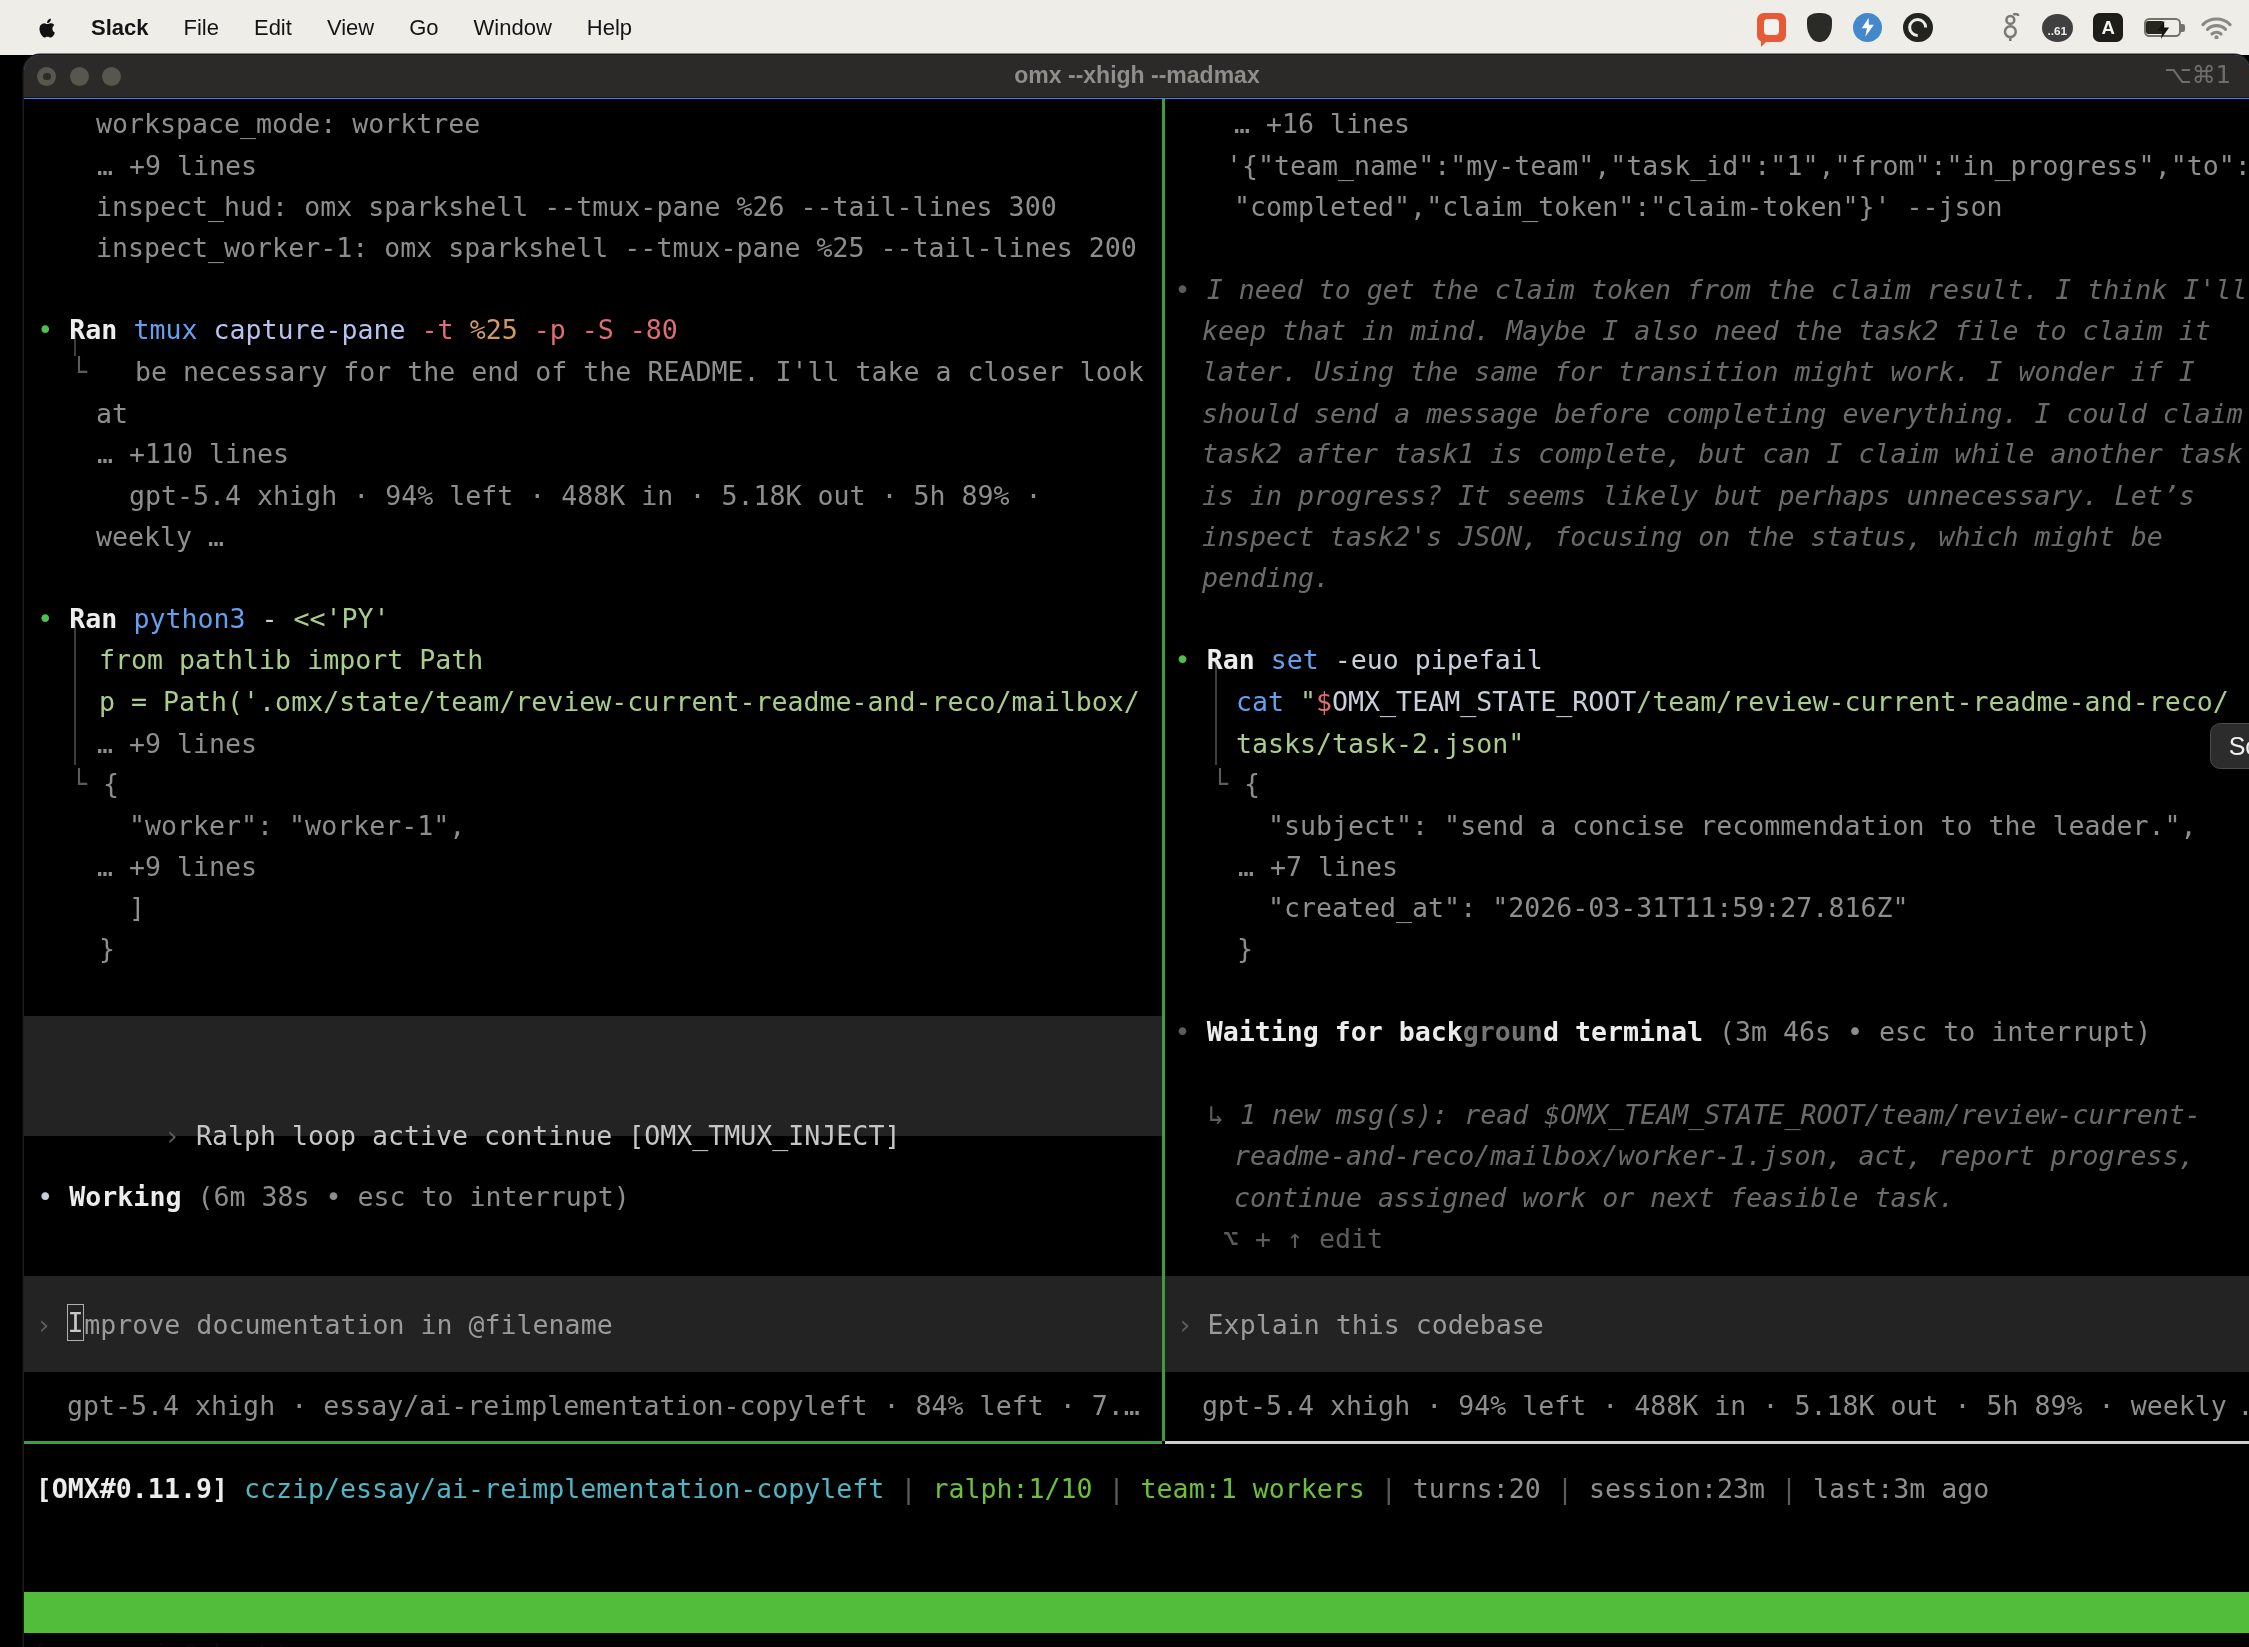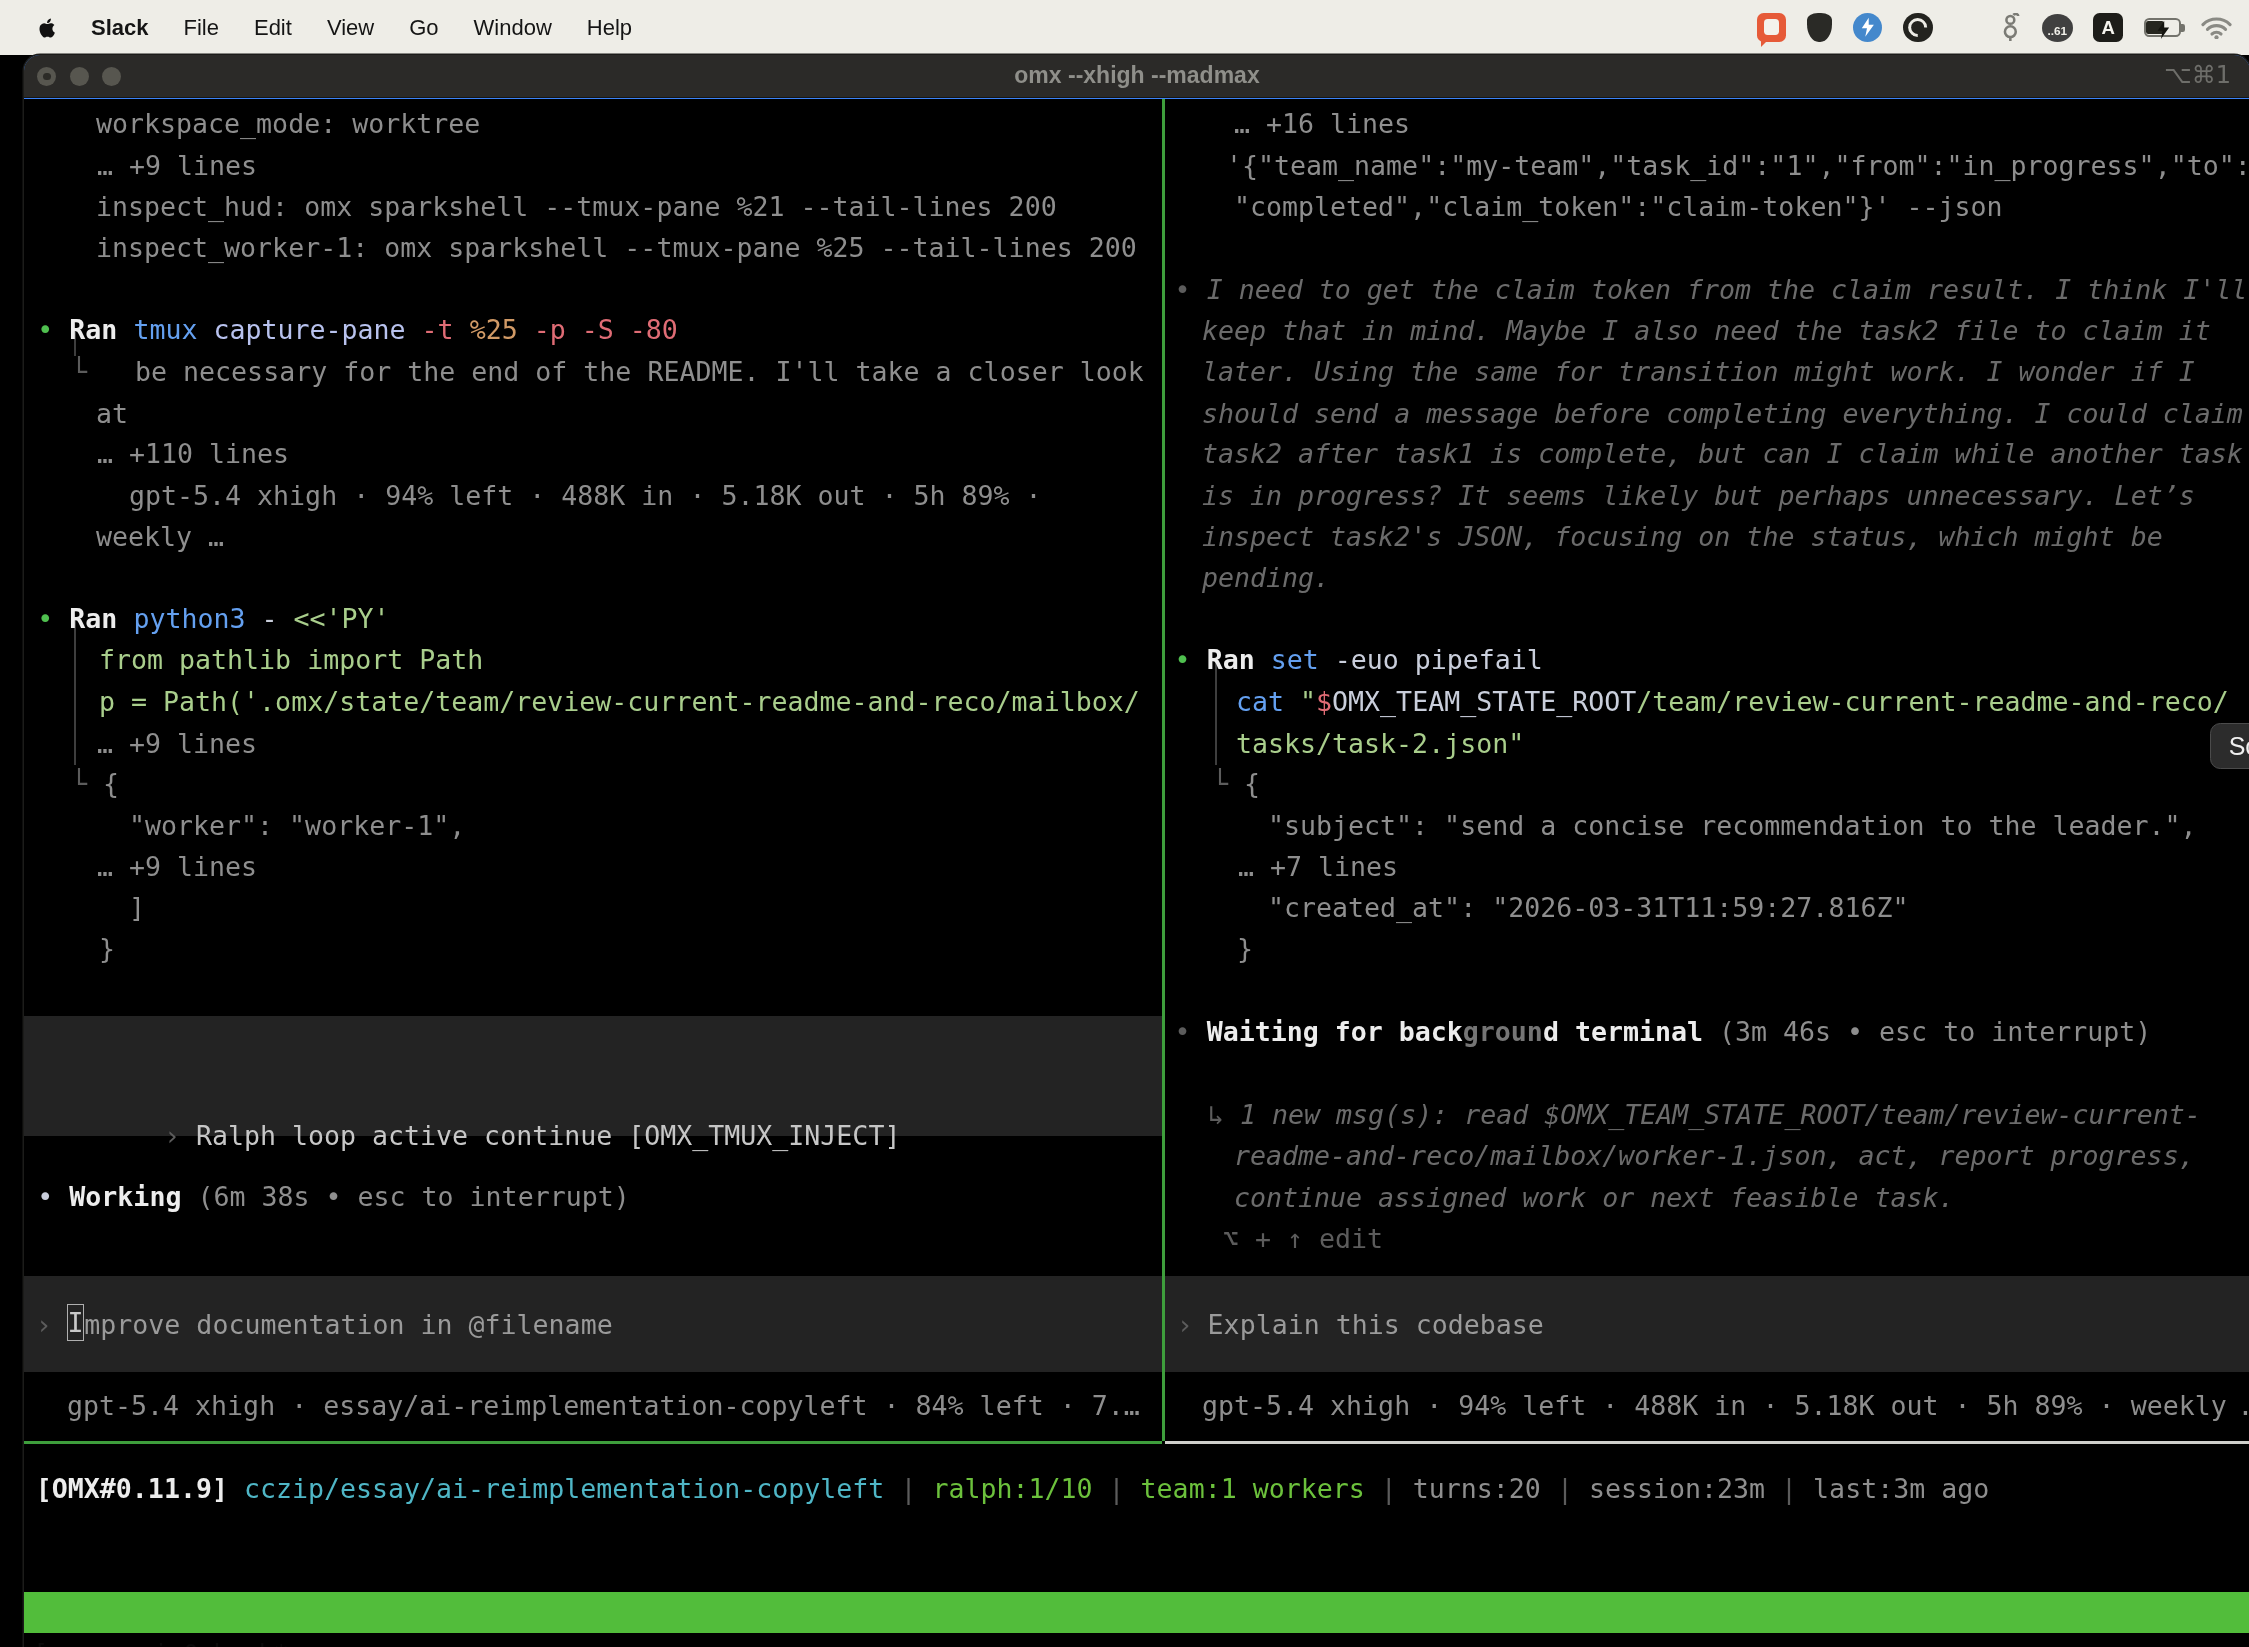--- a/index.html
+++ b/index.html
@@ -202,21 +202,21 @@
       <div class="guide" style="left:50px;top:518px;height:148px;"></div>
 
       <div class="inputrow">
         <span class="p c-dim">›</span>
           <span class="c-cursor">I</span>
           <span class="c-ph">mprove documentation in @filename</span>
       </div>
       <div class="statusrow c-gray" style="left:43px;">gpt-5.4 xhigh · essay/ai-reimplementation-copyleft · 84% left · 7.…</div>
     <div class="tl" style="left: 72px; top: 3.7px;"><span class="c-gray">workspace_mode: worktree</span></div>
         <div class="tl" style="left: 73px; top: 46px;"><span class="c-gray">… +9 lines</span></div>
-        <div class="tl" style="left: 72px; top: 87px;"><span class="c-gray">inspect_hud: omx sparkshell --tmux-pane %21 --tail-lines 200</span></div>
+        <div class="tl" style="left: 72px; top: 87px;"><span class="c-gray">inspect_hud: omx sparkshell --tmux-pane %26 --tail-lines 300</span></div>
         <div class="tl" style="left: 72px; top: 128px;"><span class="c-gray">inspect_worker-1: omx sparkshell --tmux-pane %25 --tail-lines 200</span></div>
         <div class="tl" style="left: 13.3px; top: 210px;"><span class="c-gb">• </span><span class="c-wb">Ran </span><span class="c-blue">tmux </span><span class="c-lav">capture-pane </span><span class="c-pink">-t </span><span class="c-orange">%25 </span><span class="c-pink">-p -S -80</span></div>
         <div class="tl" style="left: 47px; top: 252px;"><span class="c-dim">└   </span><span class="c-gray">be necessary for the end of the README. I'll take a closer look</span></div>
         <div class="tl" style="left: 72px; top: 294px;"><span class="c-gray">at</span></div>
         <div class="tl" style="left: 73px; top: 334px;"><span class="c-gray">… +110 lines</span></div>
         <div class="tl" style="left: 105px; top: 376px;"><span class="c-gray">gpt-5.4 xhigh · 94% left · 488K in · 5.18K out · 5h 89% ·</span></div>
         <div class="tl" style="left: 72px; top: 417px;"><span class="c-gray">weekly …</span></div>
         <div class="tl" style="left: 13.3px; top: 499px;"><span class="c-gb">• </span><span class="c-wb">Ran </span><span class="c-blue">python3 </span><span class="c-lt">- </span><span class="c-grn">&lt;&lt;'PY'</span></div>
         <div class="tl" style="left: 75px; top: 540px;"><span class="c-grn">from pathlib import Path</span></div>
         <div class="tl" style="left: 75px; top: 582px;"><span class="c-grn">p = Path('.omx/state/team/review-current-readme-and-reco/mailbox/</span></div>

